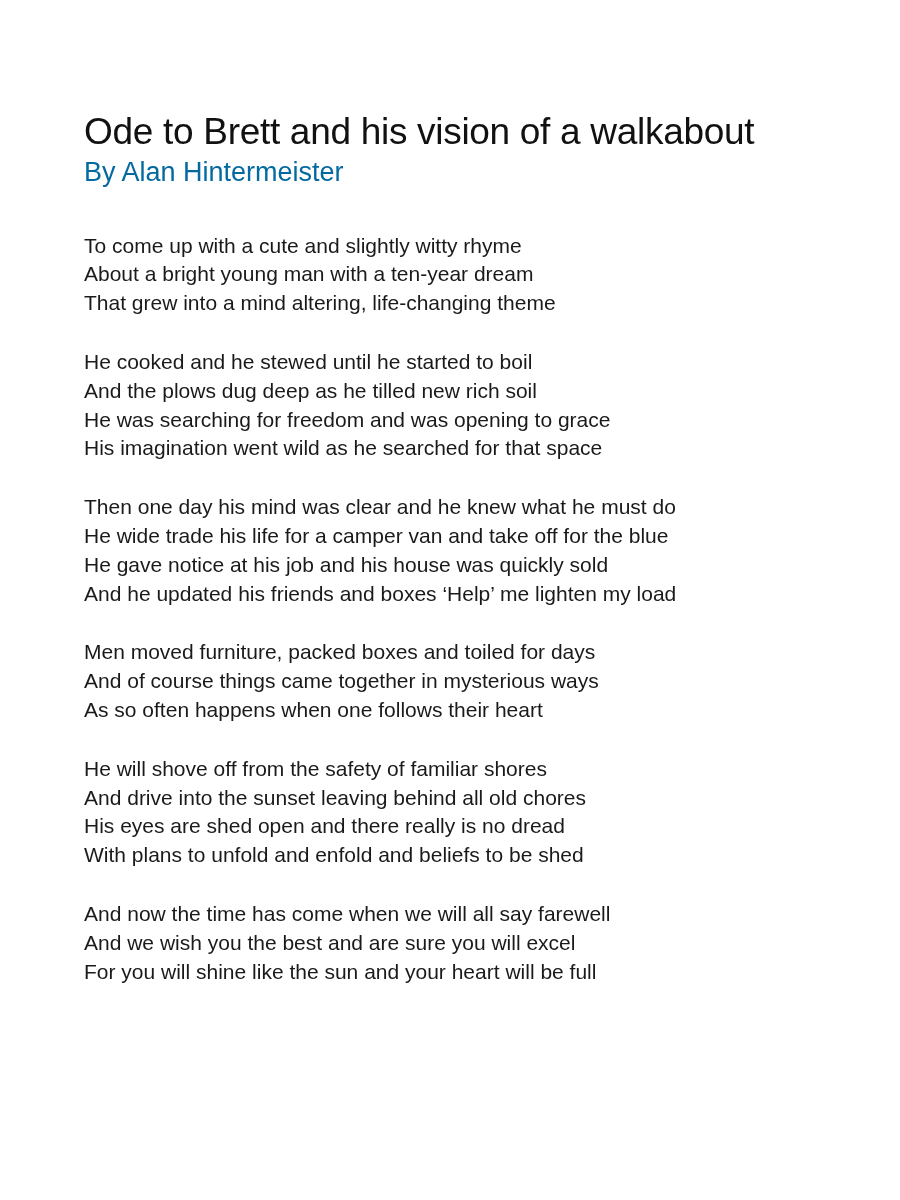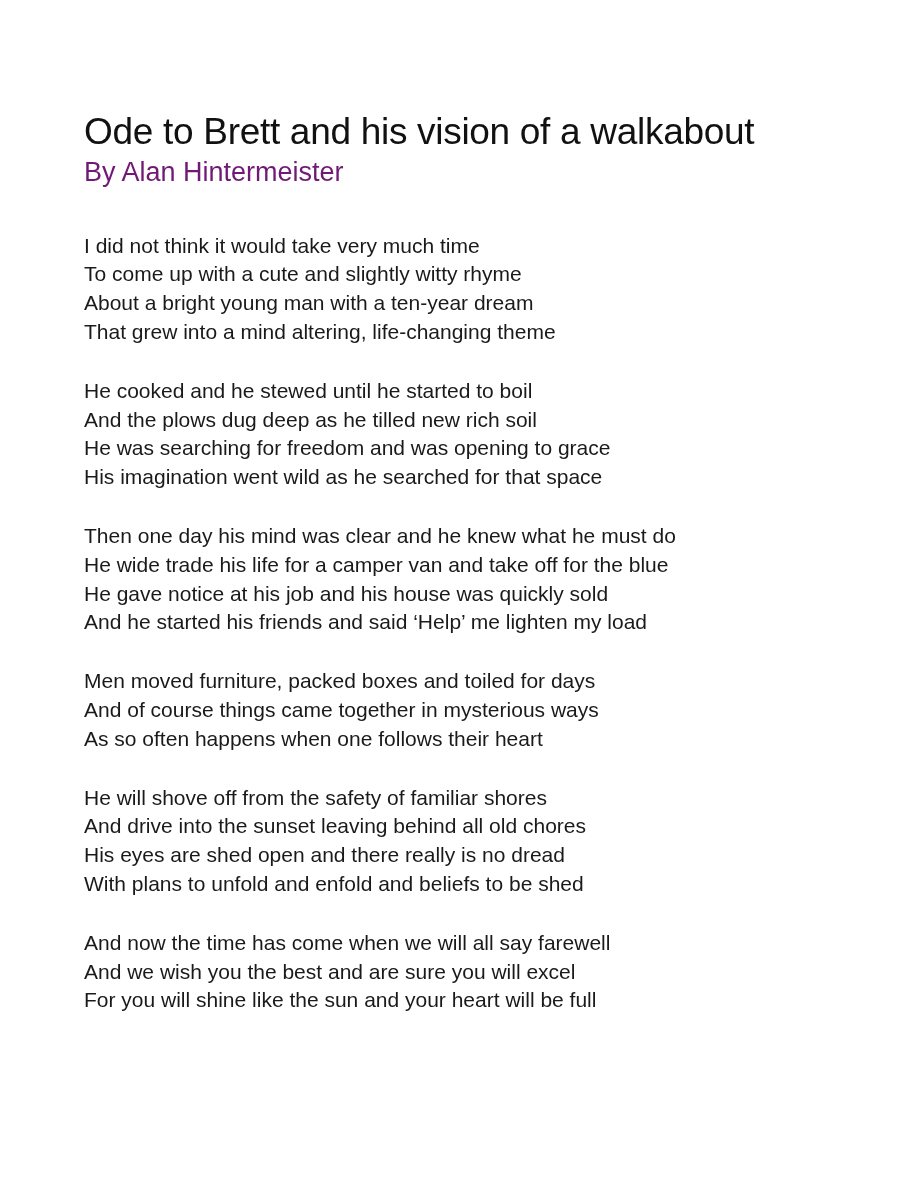--- a/index.html
+++ b/index.html
@@ -27,21 +27,21 @@
     line-height: 1.08;
     letter-spacing: -0.3px;
     margin: 0 0 6px 0;
     color: #111111;
   }
   .poem-byline {
     font-size: 27px;
     font-weight: 400;
     line-height: 1.1;
     margin: 0 0 44px 0;
-    color: #701a75;
+    color: #0369a1;
   }
   .stanza {
     margin: 0 0 30px 0;
   }
   .stanza:last-child {
     margin-bottom: 8px;
   }
   .poem-line {
     font-size: 21px;
     line-height: 28.8px;
@@ -51,38 +51,37 @@
 </style>
 </head>
 <body>
 
 <div class="page">
 
   <h1 class="poem-title">Ode to Brett and his vision of a walkabout</h1>
   <div class="poem-byline">By Alan Hintermeister</div>
 
   <div class="stanza">
-    <div class="poem-line">I did not think it would take very much time</div>
     <div class="poem-line">To come up with a cute and slightly witty rhyme</div>
     <div class="poem-line">About a bright young man with a ten-year dream</div>
     <div class="poem-line">That grew into a mind altering, life-changing theme</div>
   </div>
 
   <div class="stanza">
     <div class="poem-line">He cooked and he stewed until he started to boil</div>
     <div class="poem-line">And the plows dug deep as he tilled new rich soil</div>
     <div class="poem-line">He was searching for freedom and was opening to grace</div>
     <div class="poem-line">His imagination went wild as he searched for that space</div>
   </div>
 
   <div class="stanza">
     <div class="poem-line">Then one day his mind was clear and he knew what he must do</div>
     <div class="poem-line">He wide trade his life for a camper van and take off for the blue</div>
     <div class="poem-line">He gave notice at his job and his house was quickly sold</div>
-    <div class="poem-line">And he started his friends and said ‘Help’ me lighten my load</div>
+    <div class="poem-line">And he updated his friends and boxes ‘Help’ me lighten my load</div>
   </div>
 
   <div class="stanza">
     <div class="poem-line">Men moved furniture, packed boxes and toiled for days</div>
     <div class="poem-line">And of course things came together in mysterious ways</div>
     <div class="poem-line">As so often happens when one follows their heart</div>
   </div>
 
   <div class="stanza">
     <div class="poem-line">He will shove off from the safety of familiar shores</div>

